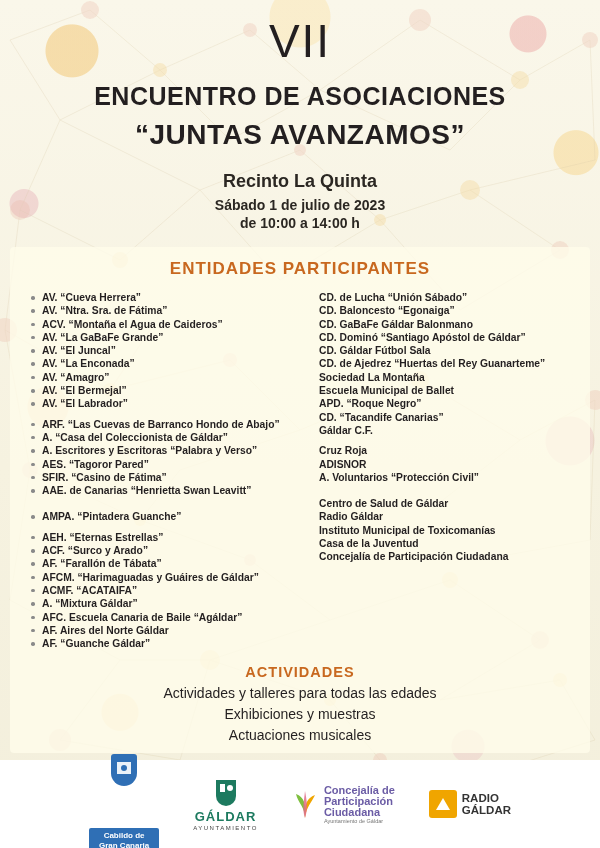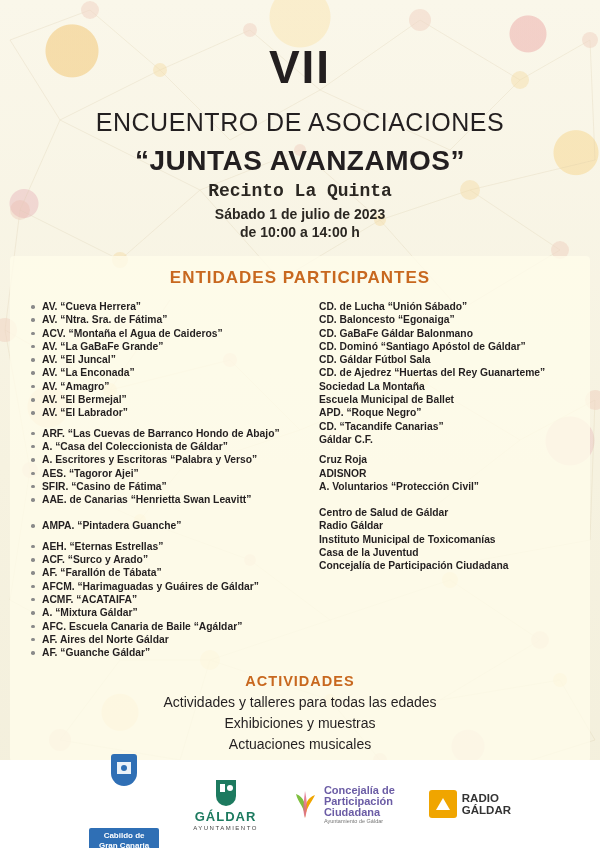--- a/index.html
+++ b/index.html
@@ -25,33 +25,33 @@
       radial-gradient(circle at 78% 88%, rgba(230,175,185,.28) 0 16px, transparent 17px),
       linear-gradient(180deg,#faf7ea 0%,#f6f2e0 55%,#f3efdc 100%);
   }
   .net{position:absolute;inset:0;opacity:.55;}
   .header{
     position:relative;
     text-align:center;
     padding-top:18px;
   }
   .vii{
-    font-size:46px;font-weight:bold;letter-spacing:2px;
-    color:#231f20;line-height:1;margin-top:26px;
+    font-size:46px;font-weight:normal;letter-spacing:2px;
+    color:#231f20;line-height:1;
   }
   .line1{
     margin-top:18px;
-    font-size:25px;font-weight:normal;letter-spacing:.5px;color:#231f20;
+    font-size:25px;font-weight:bold;letter-spacing:.5px;color:#231f20;
   }
   .line2{
     margin-top:8px;
     font-size:28px;font-weight:bold;letter-spacing:.5px;color:#231f20;
   }
   .venue{
-    margin-top:4px;font-size:18px;color:#2b2722;font-weight:bold;font-family:Liberation Mono, monospace;
+    margin-top:20px;font-size:18px;color:#2b2722;font-weight:bold;
   }
   .date{margin-top:5px;font-size:14px;color:#2b2722;font-weight:bold;}
   .time{margin-top:2px;font-size:14px;color:#2b2722;font-weight:bold;}
 
   .panel{
     position:relative;
     margin:16px 10px 0 10px;
     background:rgba(255,252,235,.78);
     border-radius:4px;
     padding:12px 10px 10px 10px;
@@ -210,21 +210,21 @@
           <li class="bullet">AV.  “La GaBaFe Grande”</li>
           <li class="bullet">AV.  “El Juncal”</li>
           <li class="bullet">AV.  “La Enconada”</li>
           <li class="bullet">AV.  “Amagro”</li>
           <li class="bullet">AV.  “El Bermejal”</li>
           <li class="bullet">AV.  “El Labrador”</li>
           <li class="gap6"></li>
           <li class="bullet">ARF. “Las Cuevas de Barranco Hondo de Abajo”</li>
           <li class="bullet">A.  “Casa del Coleccionista de Gáldar”</li>
           <li class="bullet">A.  Escritores y Escritoras  “Palabra y Verso”</li>
-          <li class="bullet">AES.  “Tagoror Ajei”</li>
+          <li class="bullet">AES.  “Tagoror Pared”</li>
           <li class="bullet">SFIR.  “Casino de Fátima”</li>
           <li class="bullet">AAE. de Canarias “Henrietta Swan Leavitt”</li>
           <li class="gap"></li>
           <li class="bullet">AMPA. “Pintadera Guanche”</li>
           <li class="gap6"></li>
           <li class="bullet">AEH. “Eternas Estrellas”</li>
           <li class="bullet">ACF. “Surco y Arado”</li>
           <li class="bullet">AF. “Farallón de Tábata”</li>
           <li class="bullet">AFCM. “Harimaguadas y Guáires de Gáldar”</li>
           <li class="bullet">ACMF.  “ACATAIFA”</li>

